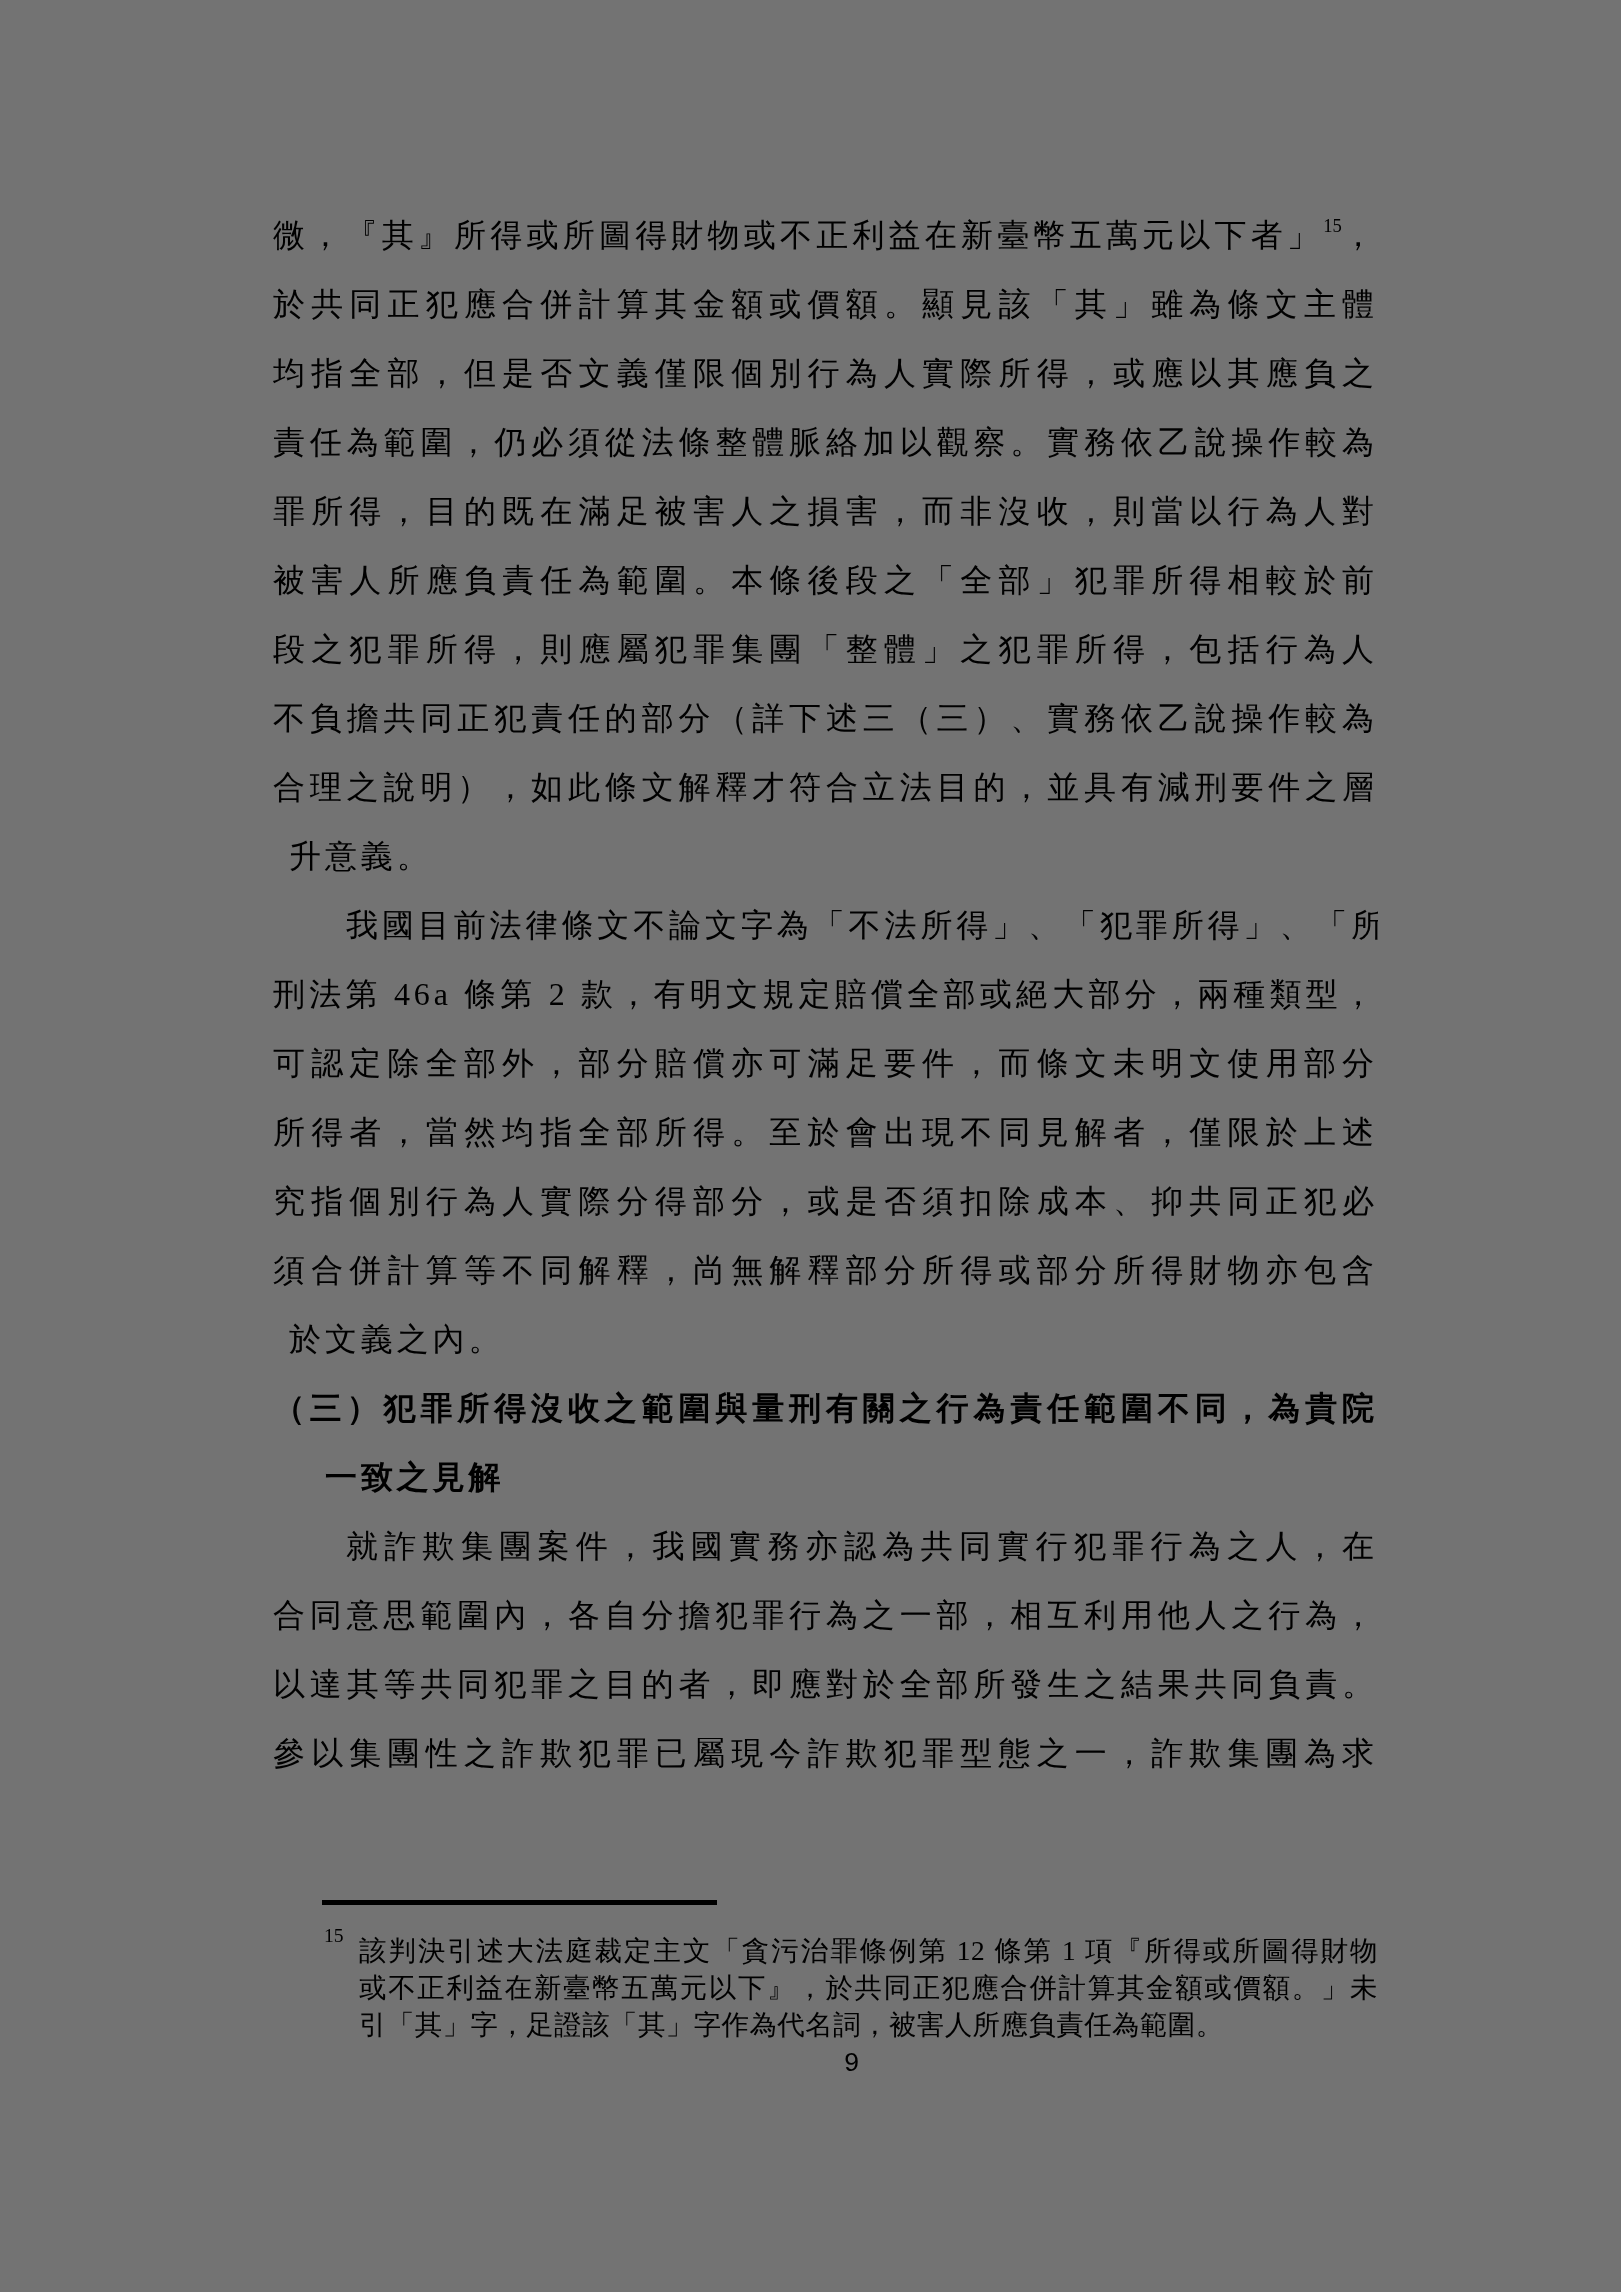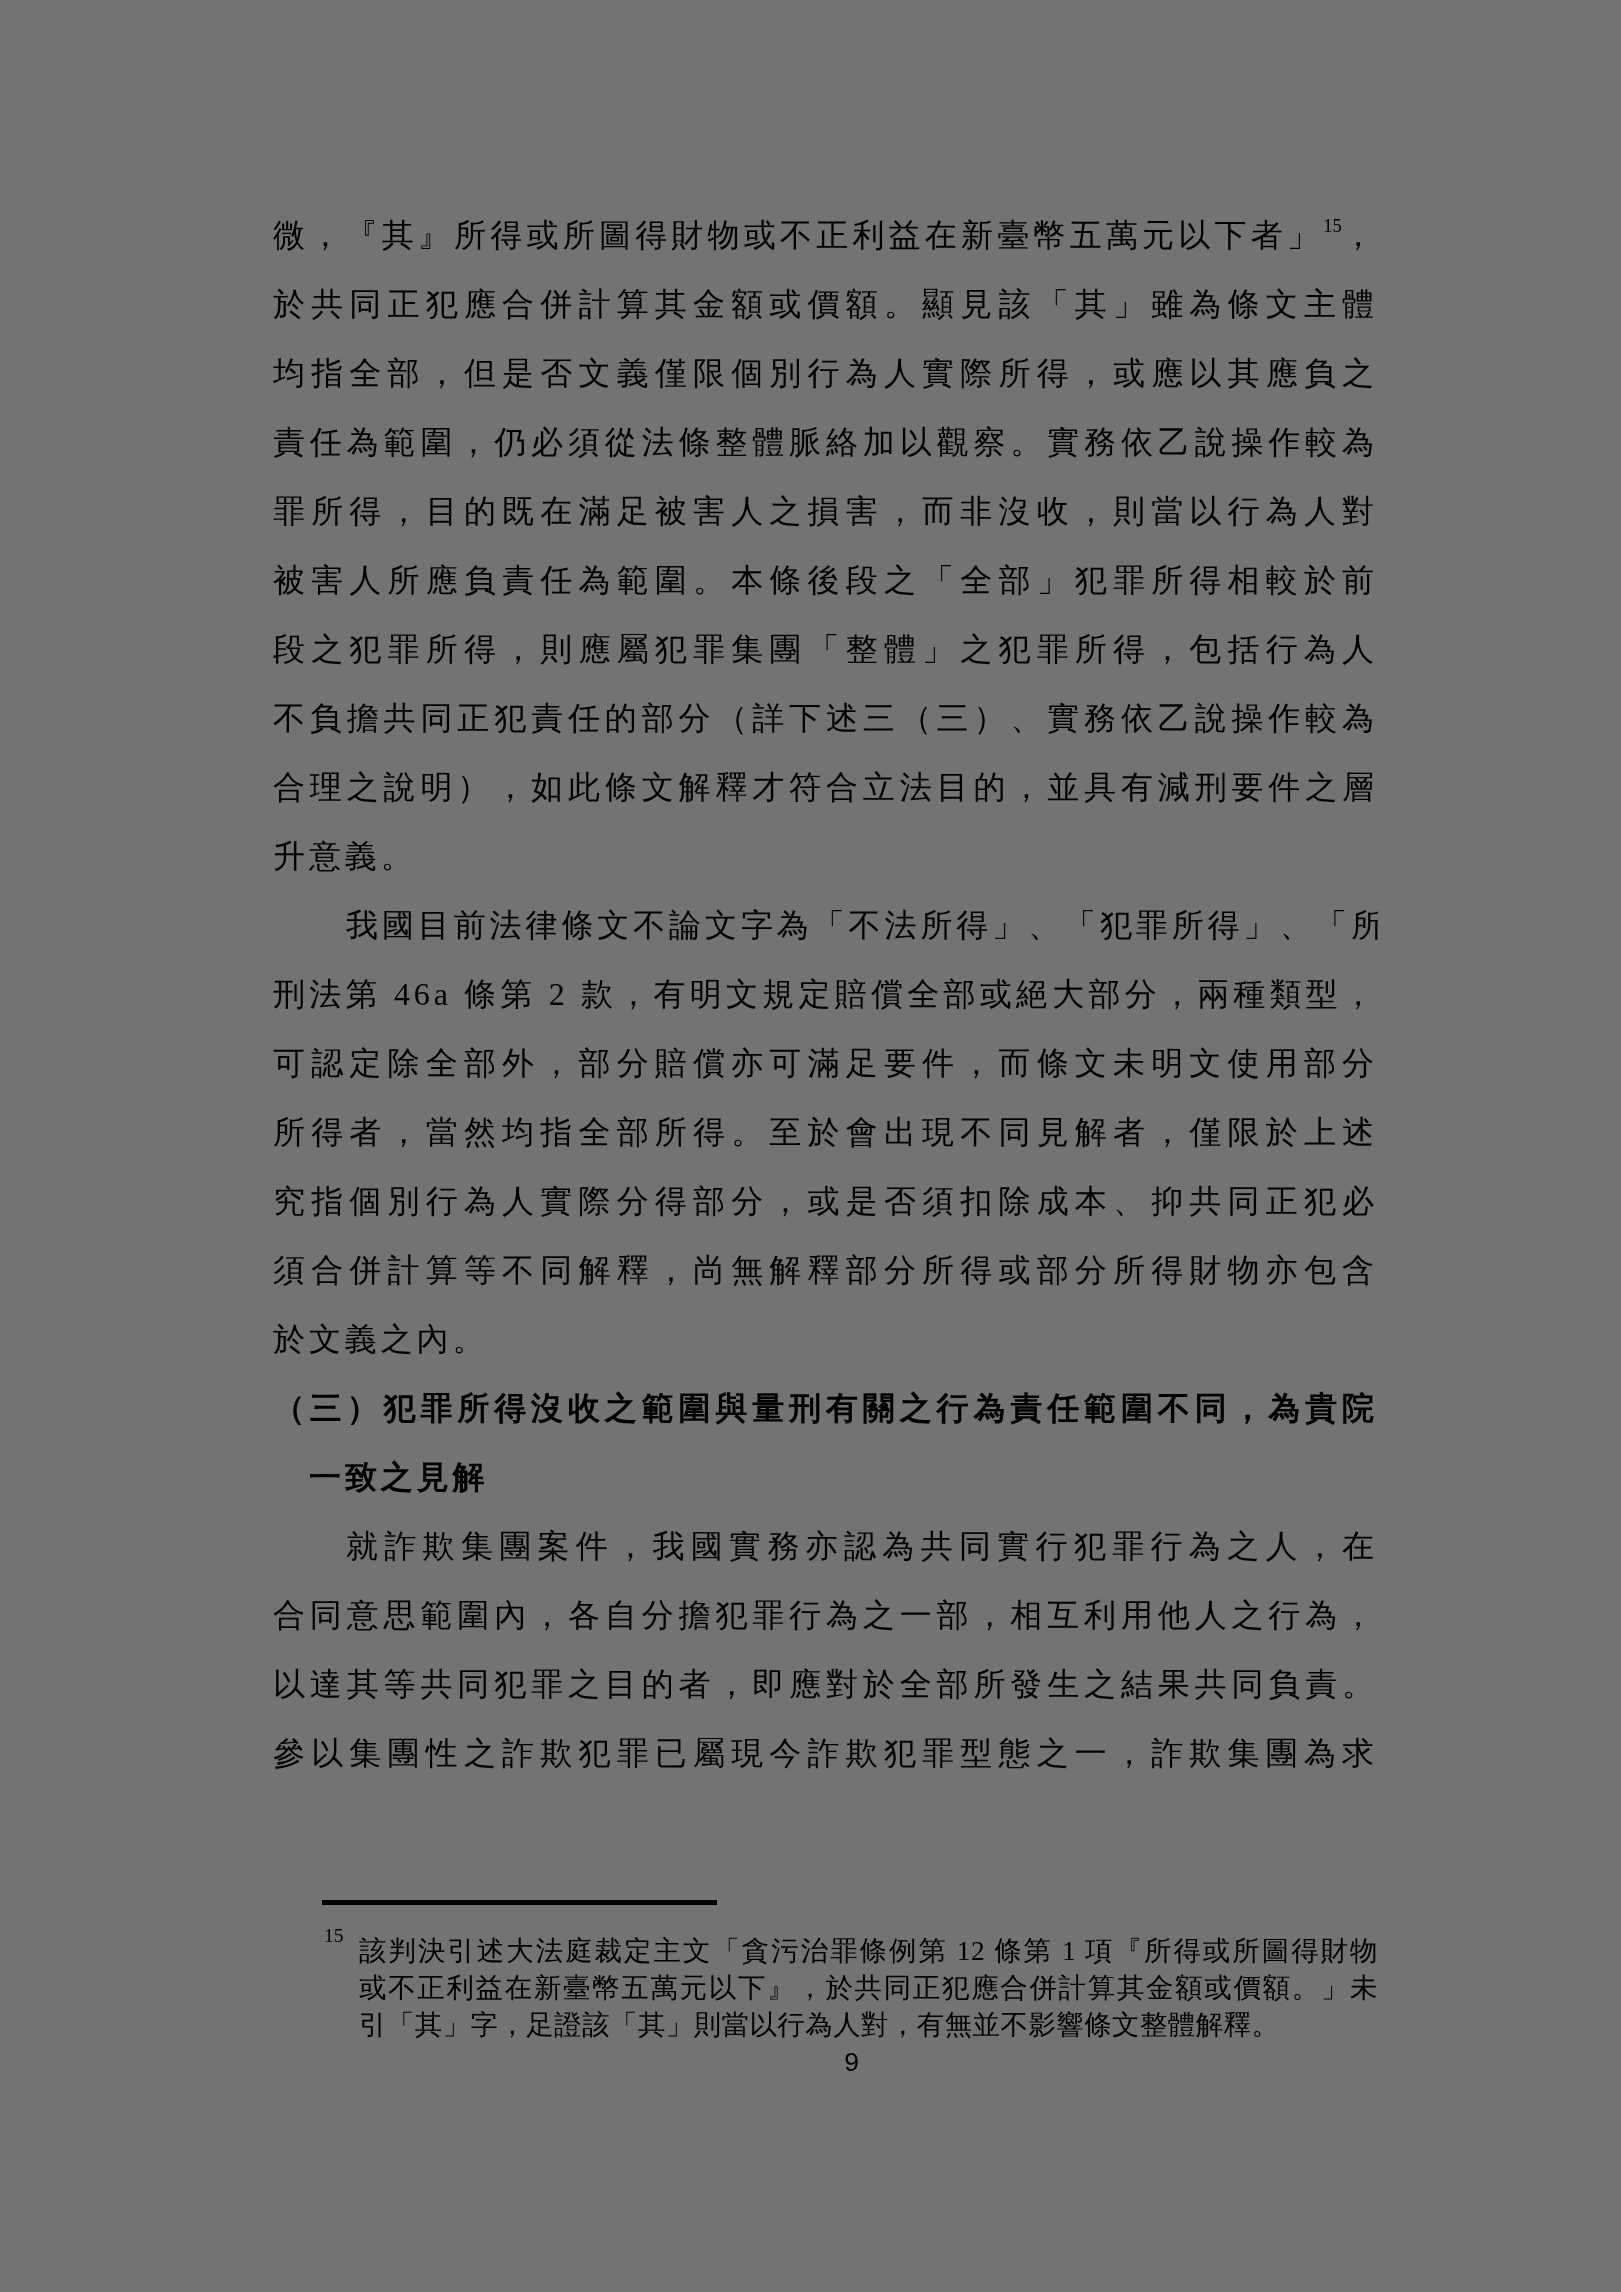--- a/index.html
+++ b/index.html
@@ -22,21 +22,21 @@
     height: 69px;
     line-height: 69px;
     font-size: 32px;
     letter-spacing: 3.9px;
     text-align: justify;
     text-align-last: justify;
     text-justify: inter-character;
     overflow: hidden;
     white-space: nowrap;
   }
-  .line.short { text-align-last: left; }
+  .line.short { text-align-last: left; margin-left: 16px; }
   .line.indent2 { padding-left: 73px; width: 1032px; }
   .line.indent1 { padding-left: 36px; width: 1068px; }
   .line.heading { font-weight: 700; }
   .fn-ref {
     font-size: 18.6px;
     letter-spacing: 0;
     vertical-align: 13.7px;
     line-height: 0;
   }
   .footnote-sep {
@@ -111,19 +111,19 @@
     <div class="line">以達其等共同犯罪之目的者，即應對於全部所發生之結果共同負責。</div>
     <div class="line">參以集團性之詐欺犯罪已屬現今詐欺犯罪型態之一，詐欺集團為求</div>
   </main>
 
   <div class="footnote-sep"></div>
 
   <section class="footnote">
     <sup class="fn-marker">15</sup>
     <div class="fn-line">該判決引述大法庭裁定主文「貪污治罪條例第 12 條第 1 項『所得或所圖得財物</div>
     <div class="fn-line">或不正利益在新臺幣五萬元以下』，於共同正犯應合併計算其金額或價額。」未</div>
-    <div class="fn-line last">引「其」字，足證該「其」則當以行為人對，有無並不影響條文整體解釋。</div>
+    <div class="fn-line last">引「其」字，足證該「其」字作為代名詞，被害人所應負責任為範圍。</div>
   </section>
 
   <div class="page-number">9</div>
 
 </div>
 
 
 </body></html>

